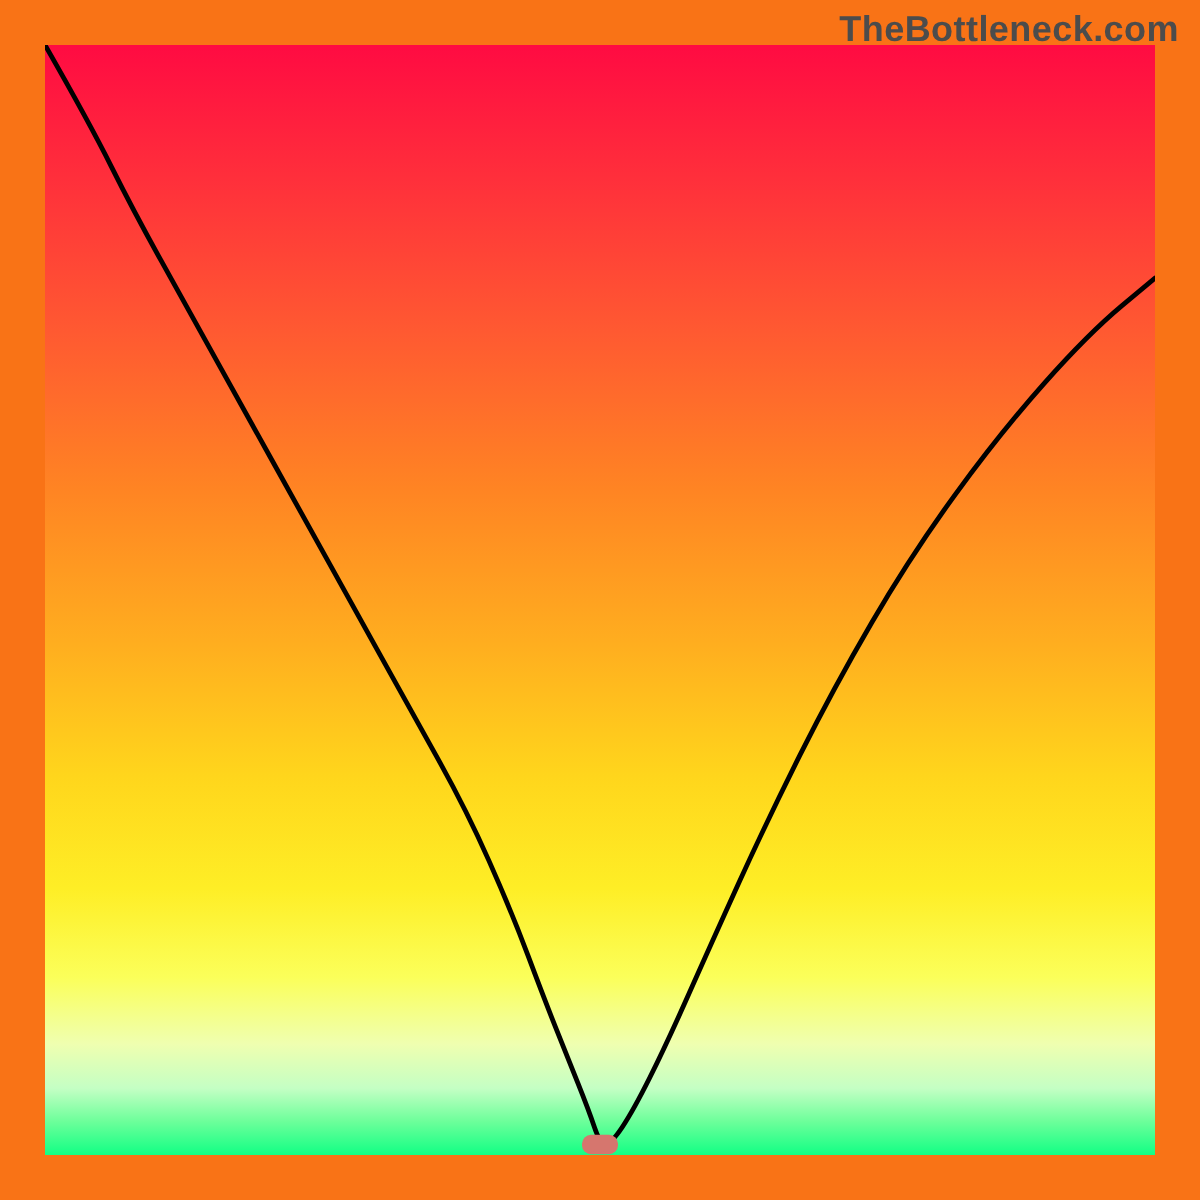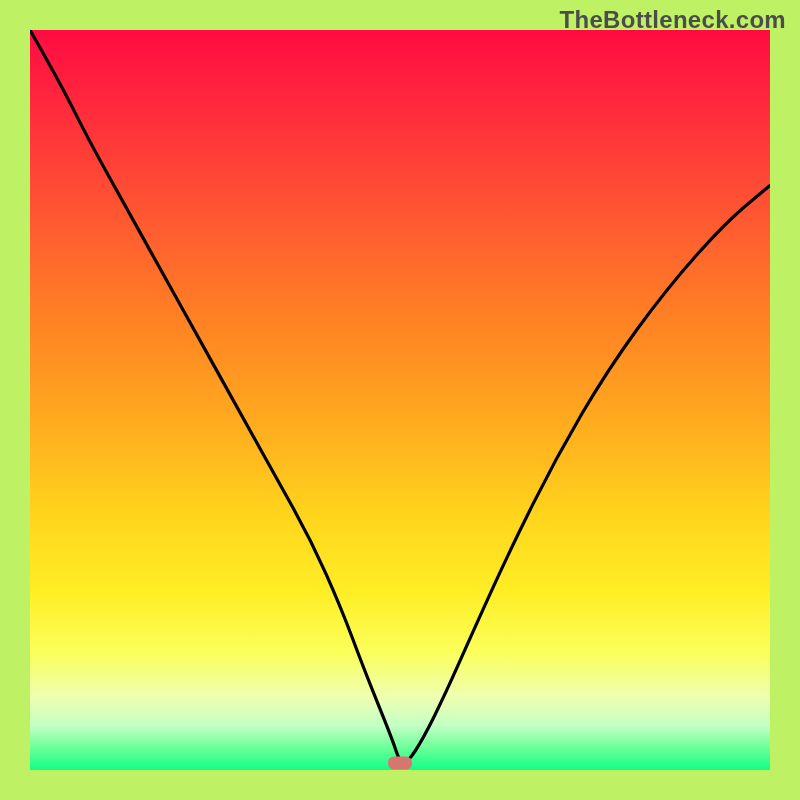--- a/index.html
+++ b/index.html
@@ -8,21 +8,21 @@
     width: 800px;
     height: 800px;
     background: #000;
     overflow: hidden;
     font-family: Arial, Helvetica, sans-serif;
   }
   .frame {
     position: relative;
     width: 800px;
     height: 800px;
-    background: #bef264;
+    background: #f97316;
   }
   .watermark {
     position: absolute;
     top: 6px;
     right: 14px;
     color: #4c4c4c;
     font-size: 24px;
     font-weight: 600;
     letter-spacing: 0.3px;
     z-index: 30;

